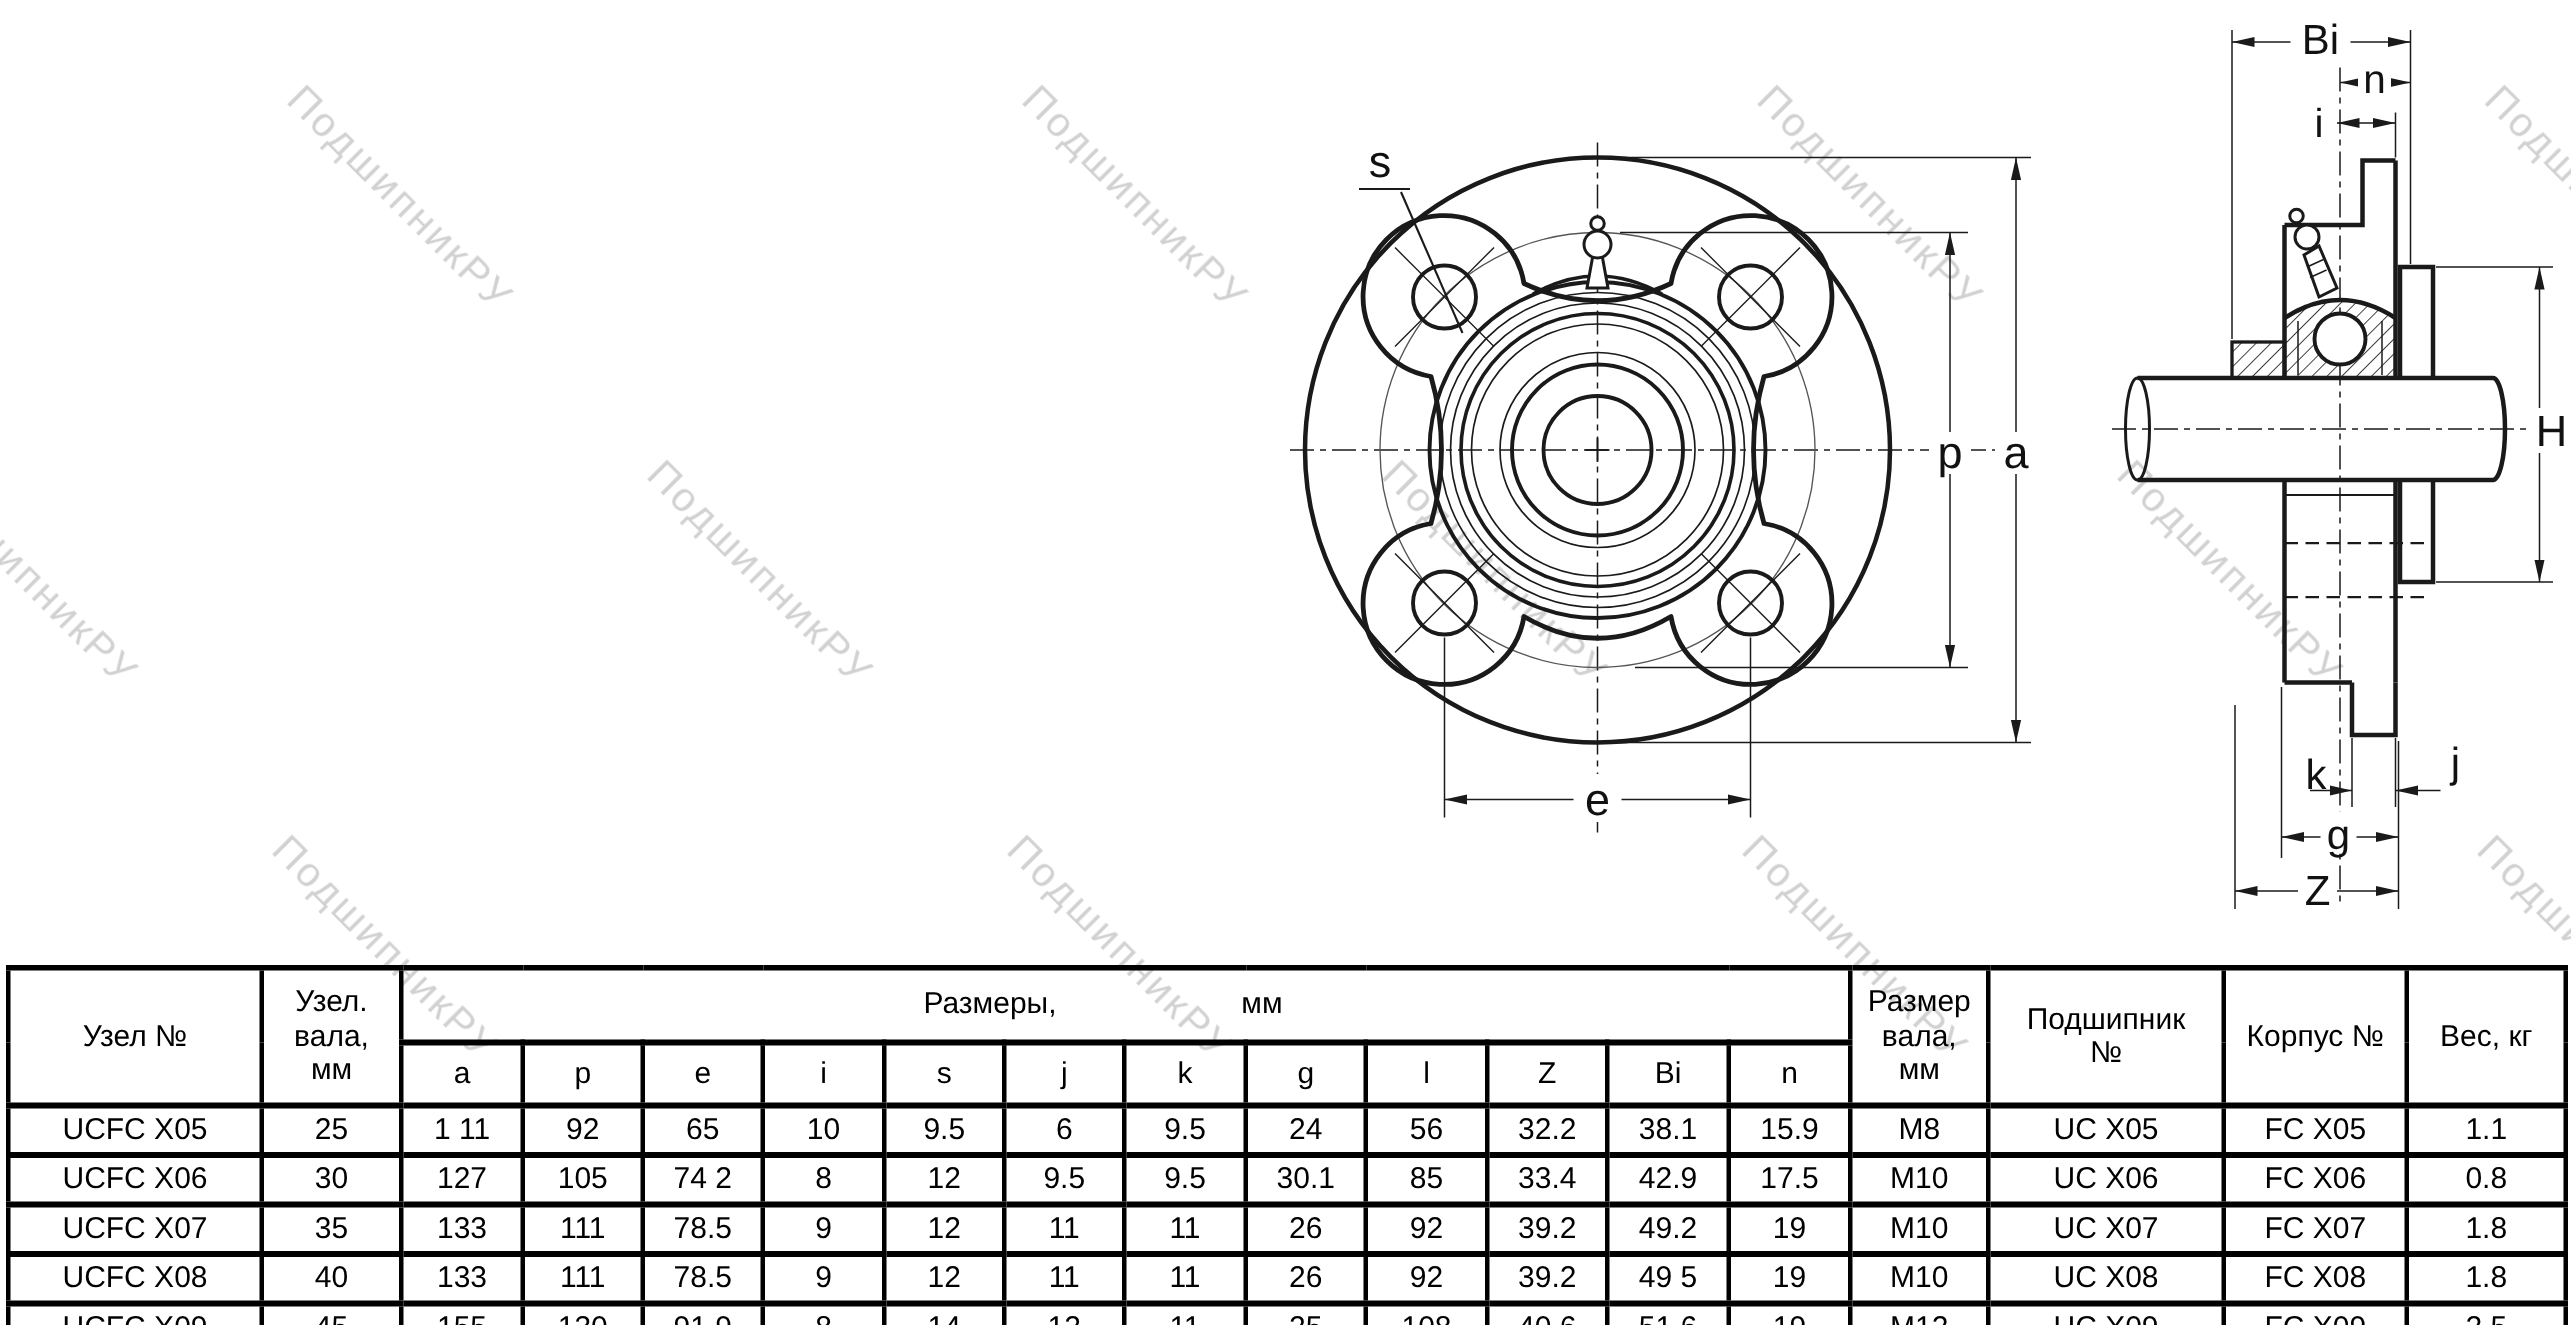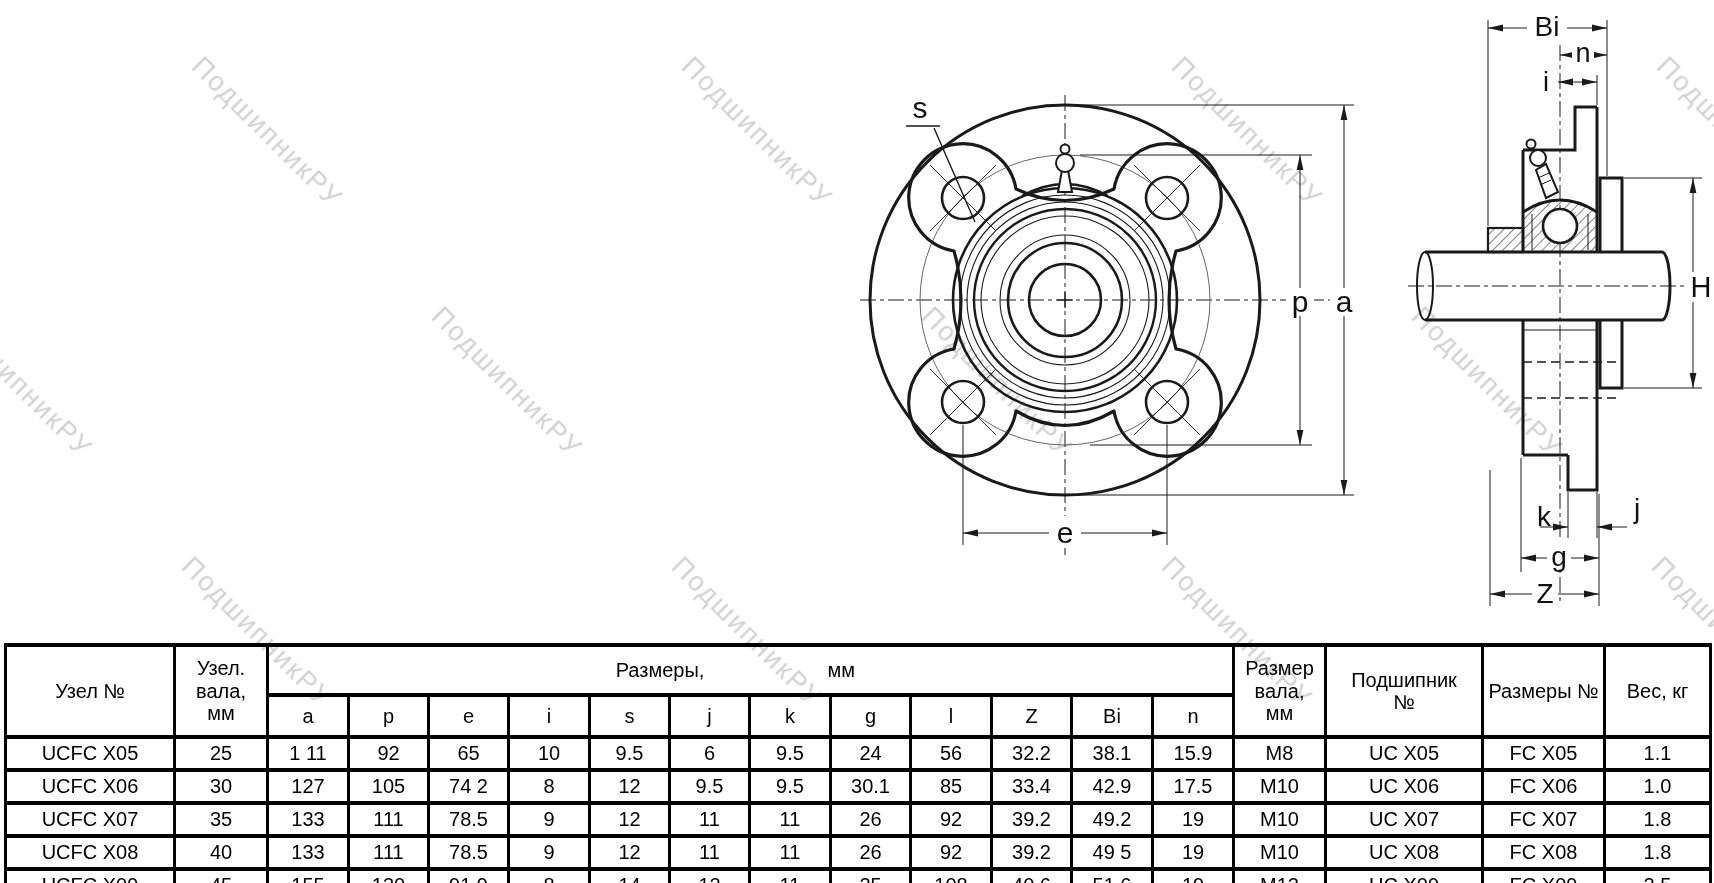--- a/index.html
+++ b/index.html
@@ -275,21 +275,21 @@
         <div>вала,</div>
         <div>мм</div>
       </div>
     </th>
     <th rowspan="2">
       <div class="mono-stack">
         <div>Подшипник</div>
         <div>№</div>
       </div>
     </th>
-    <th rowspan="2">Размеры №</th>
+    <th rowspan="2">Корпус №</th>
     <th rowspan="2">Вес, кг</th>
   </tr>
   <tr class="hdr2">
     <th>a</th>
     <th>p</th>
     <th>e</th>
     <th>i</th>
     <th>s</th>
     <th>j</th>
     <th>k</th>
@@ -331,21 +331,21 @@
     <td>9.5</td>
     <td>9.5</td>
     <td>30.1</td>
     <td>85</td>
     <td>33.4</td>
     <td>42.9</td>
     <td>17.5</td>
     <td>M10</td>
     <td>UC X06</td>
     <td>FC X06</td>
-    <td>1.0</td>
+    <td>0.8</td>
   </tr>
   <tr class="datarow">
     <td>UCFC X07</td>
     <td>35</td>
     <td>133</td>
     <td>111</td>
     <td>78.5</td>
     <td>9</td>
     <td>12</td>
     <td>11</td>

